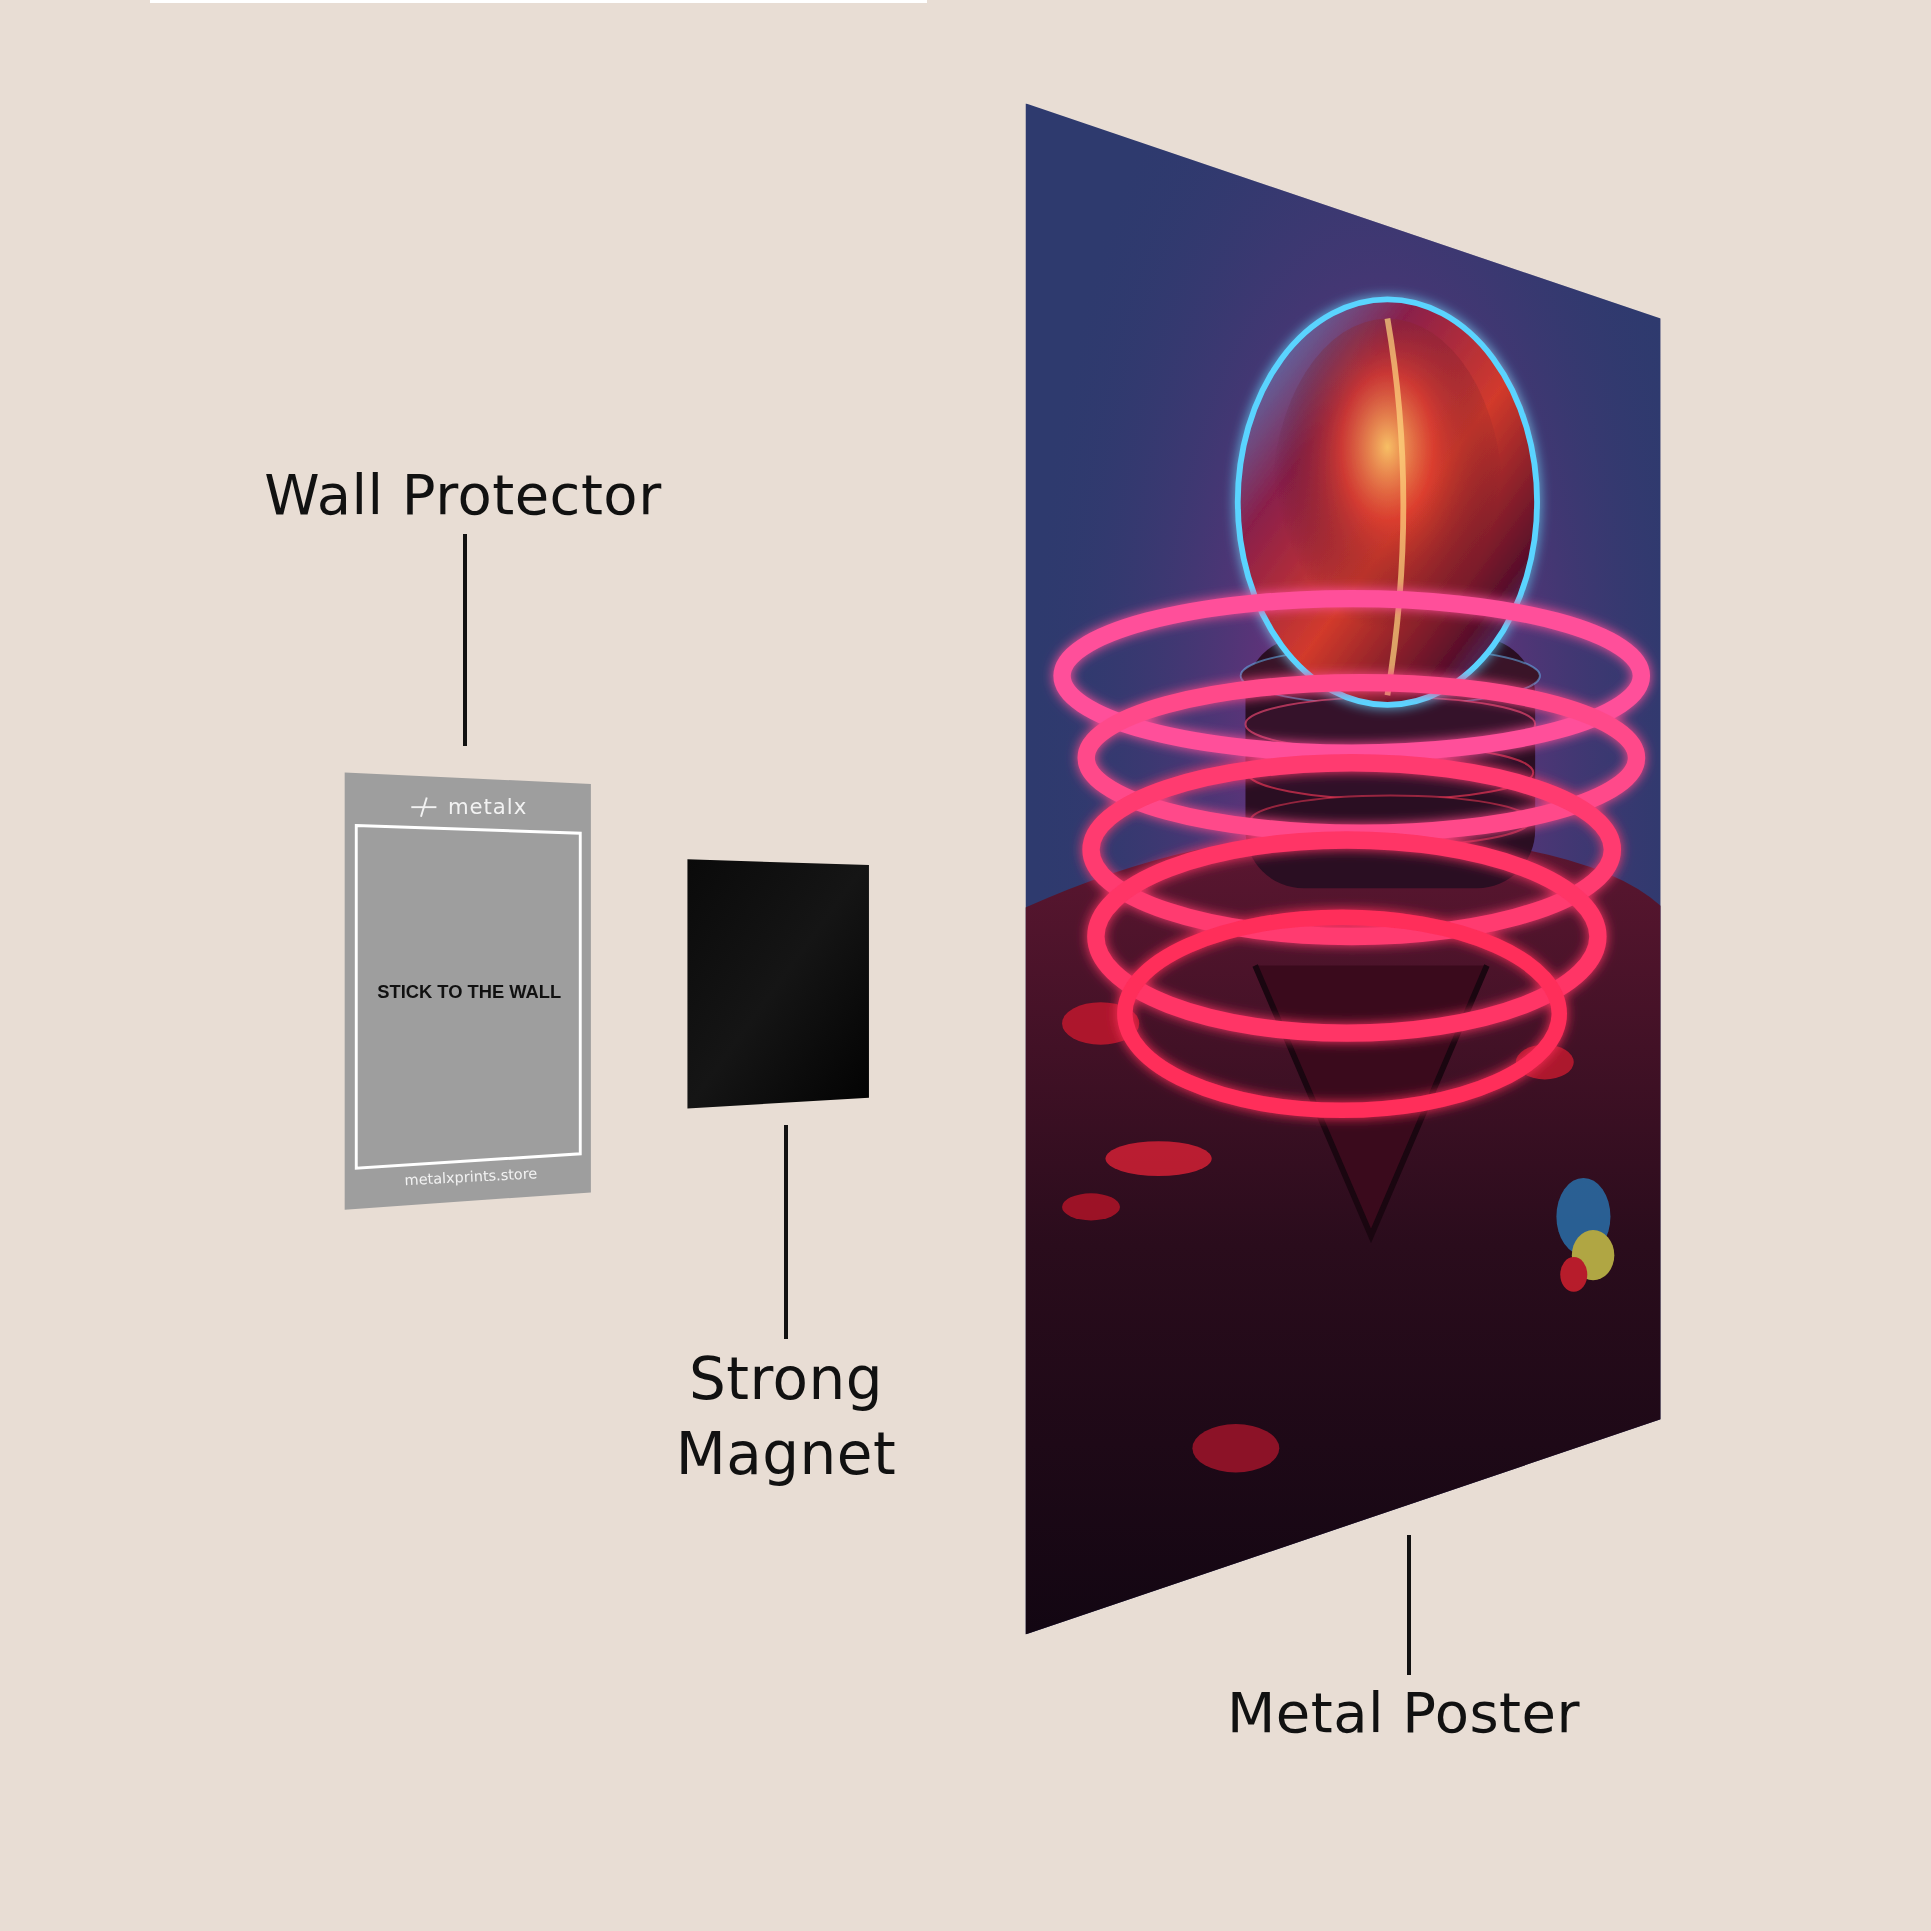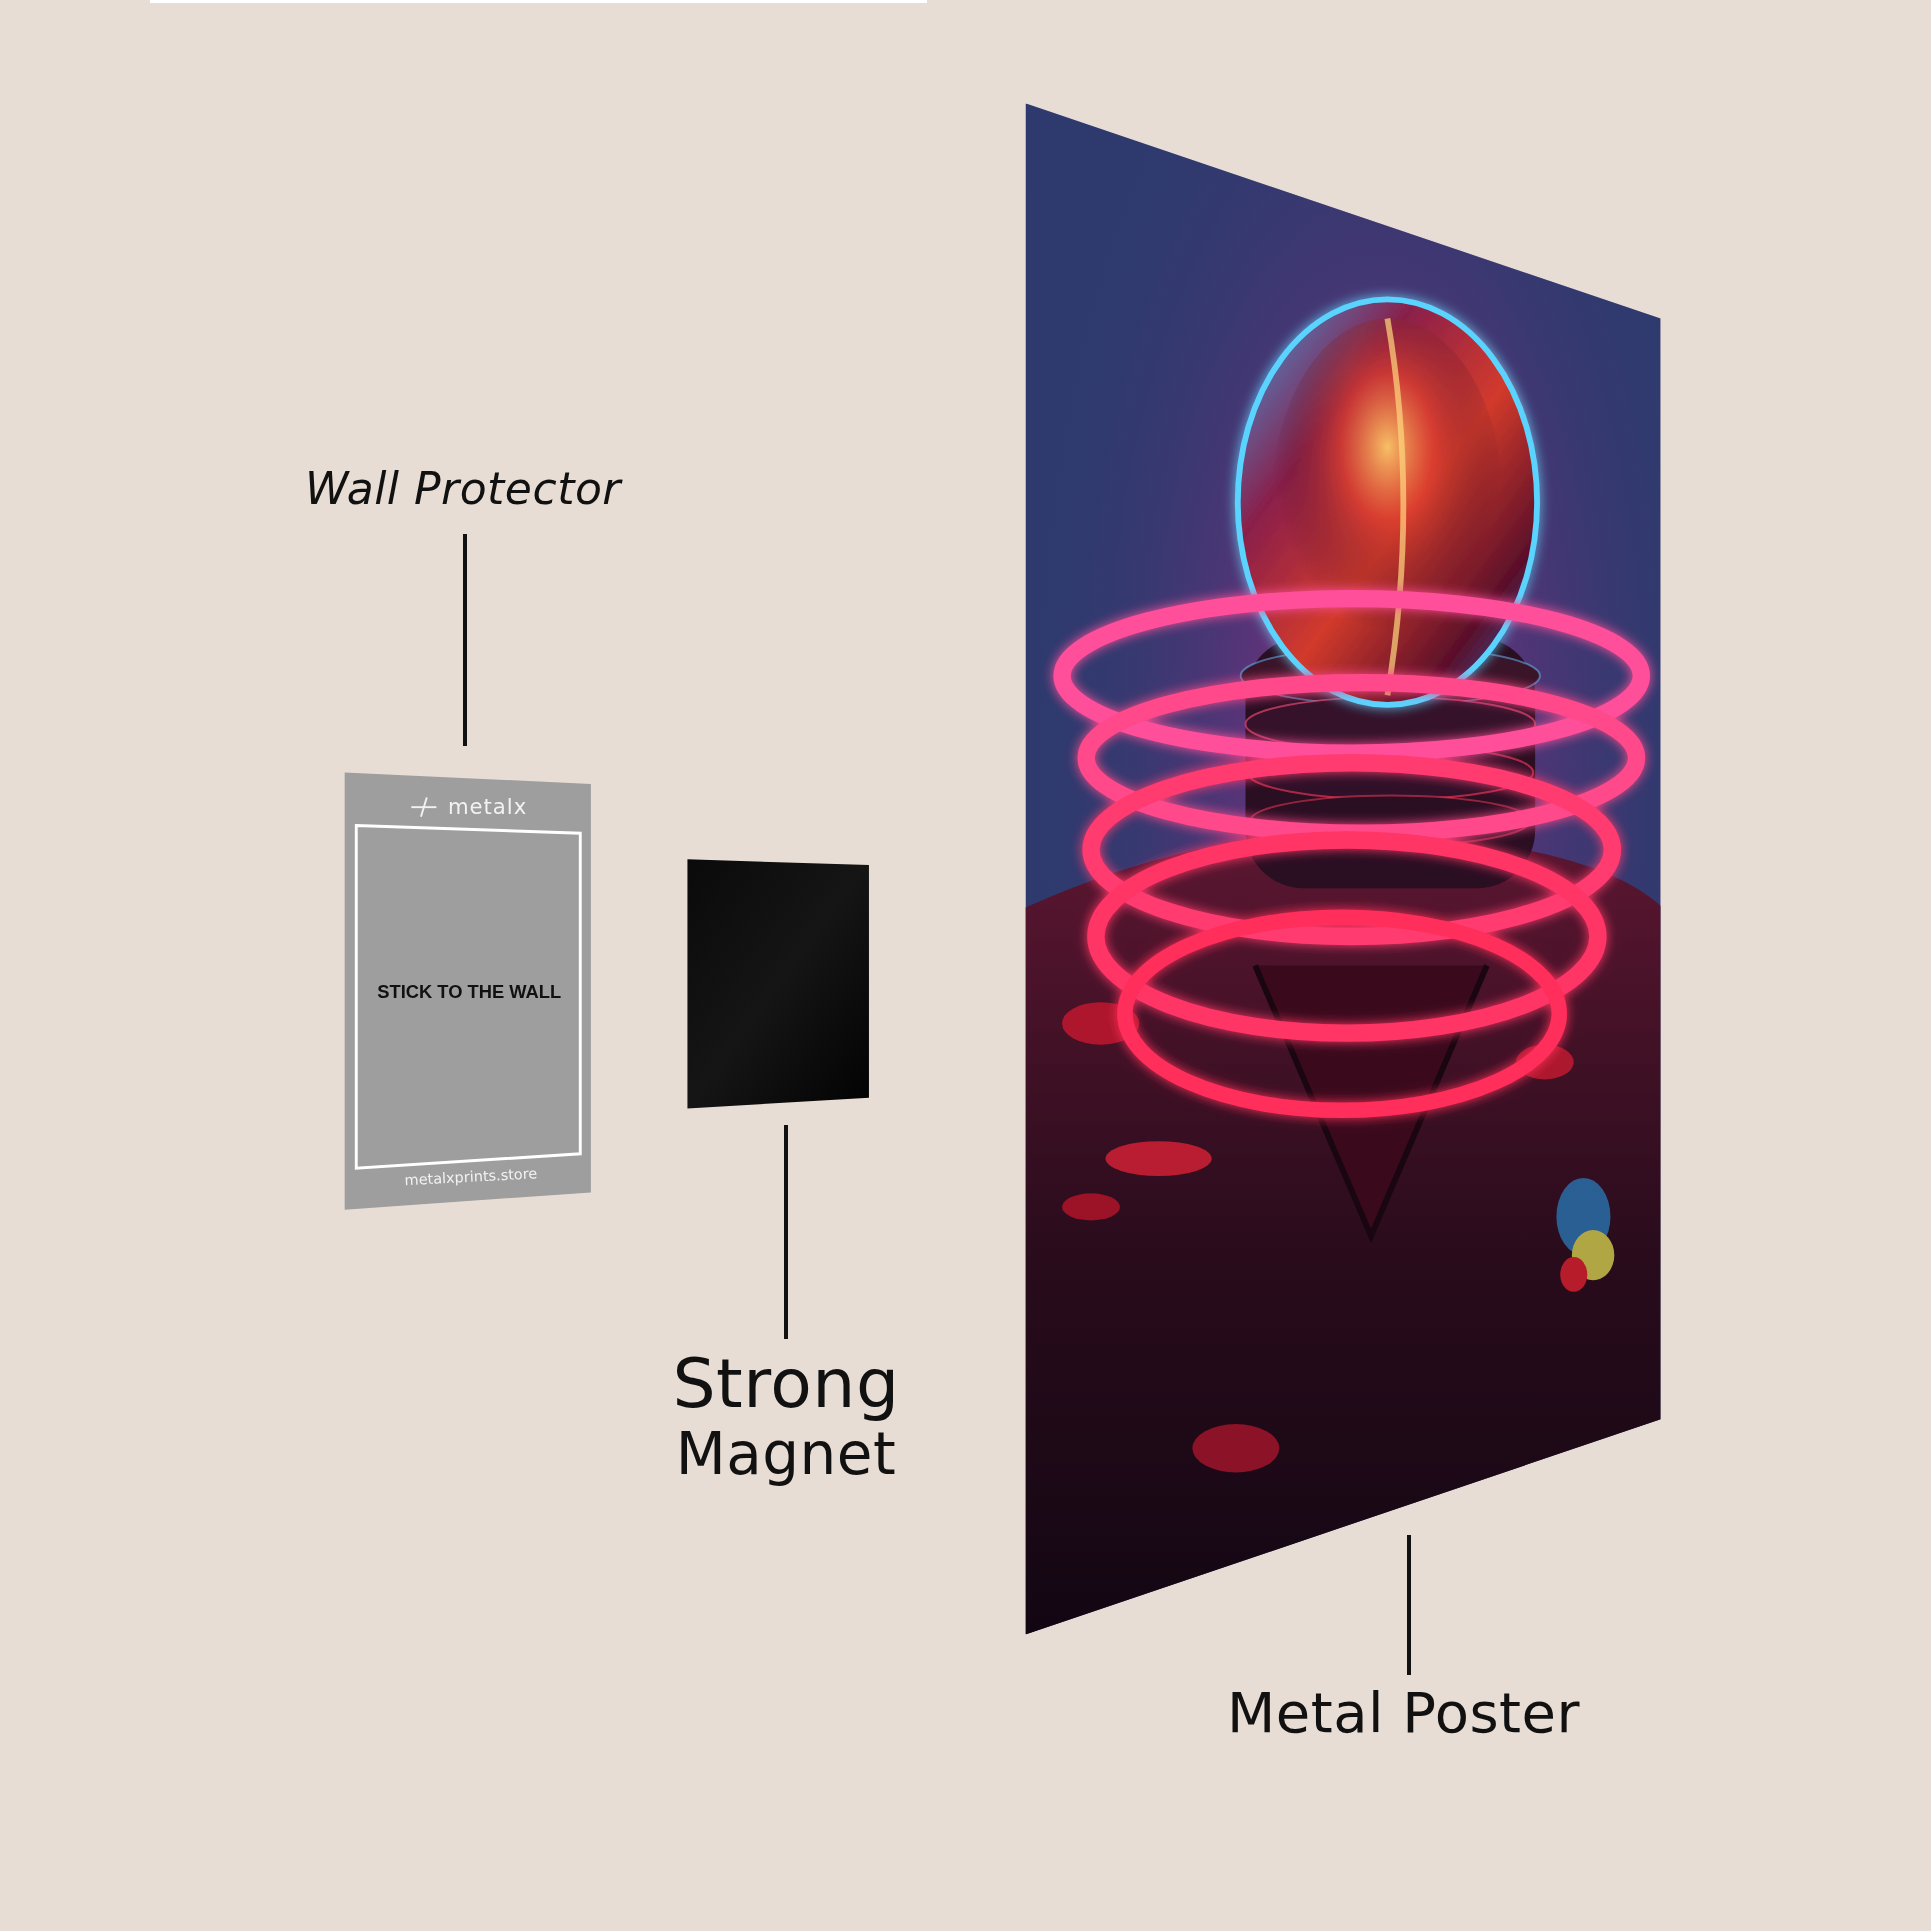--- a/index.html
+++ b/index.html
@@ -125,22 +125,22 @@
     <g fill="none" filter="url(#glow)">
       <ellipse cx="1400" cy="700" rx="300" ry="80" stroke="#ff4f9a" stroke-width="18"></ellipse>
       <ellipse cx="1410" cy="785" rx="285" ry="78" stroke="#ff4a8a" stroke-width="18"></ellipse>
       <ellipse cx="1400" cy="880" rx="270" ry="90" stroke="#ff3a70" stroke-width="18"></ellipse>
       <ellipse cx="1395" cy="970" rx="260" ry="100" stroke="#ff3466" stroke-width="18"></ellipse>
       <ellipse cx="1390" cy="1050" rx="225" ry="100" stroke="#ff2d5a" stroke-width="16"></ellipse>
     </g>
   </g>
 </svg>
 
-<div class="label" style="left:212px; top:467px; width:502px; font-size:44px;font-style:italic;">Wall Protector</div>
+<div class="label" style="left:212px; top:467px; width:502px; font-size:56px;">Wall Protector</div>
 <div class="leader" style="left:463px; top:534px; height:212px;"></div>
 
 <div class="leader" style="left:784px; top:1125px; height:214px;"></div>
-<div class="label" style="left:593px; top:1350px; width:386px; font-size:68px;">Strong</div>
+<div class="label" style="left:593px; top:1350px; width:386px; font-size:58px;">Strong</div>
 <div class="label" style="left:593px; top:1425px; width:386px; font-size:58px;">Magnet</div>
 
 <div class="leader" style="left:1407px; top:1535px; height:140px;"></div>
 <div class="label" style="left:1162px; top:1685px; width:483px; font-size:56px;">Metal Poster</div>
 
 
 </body></html>

